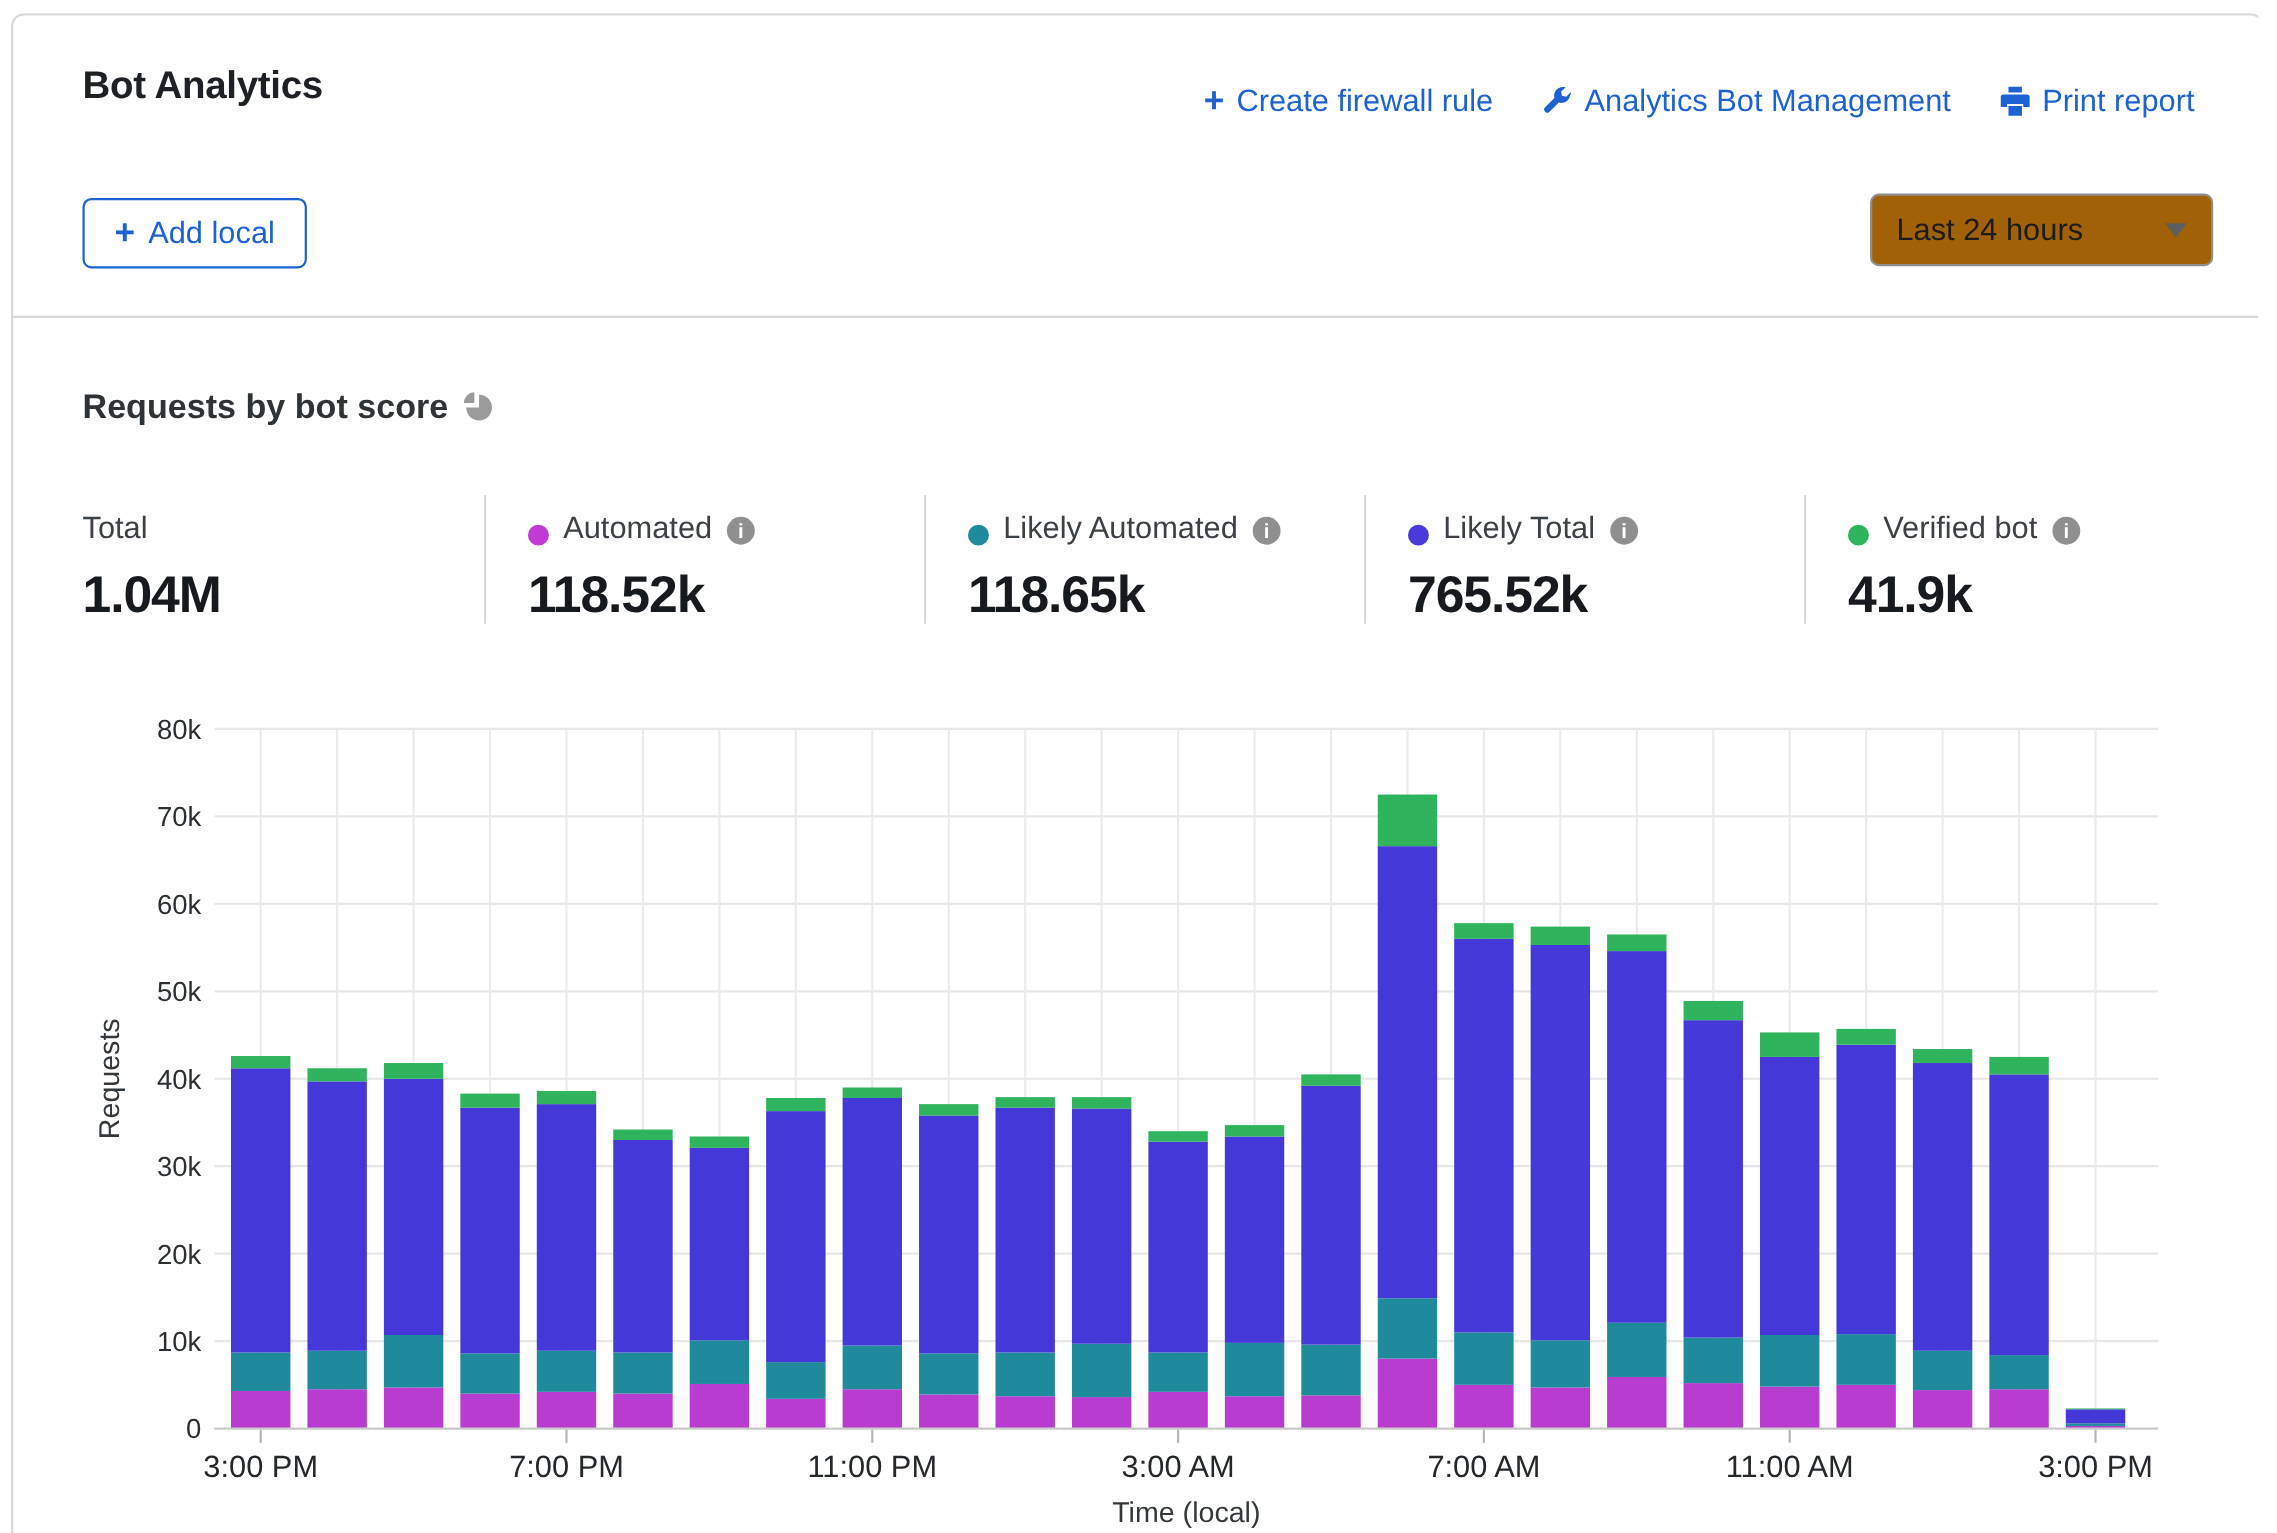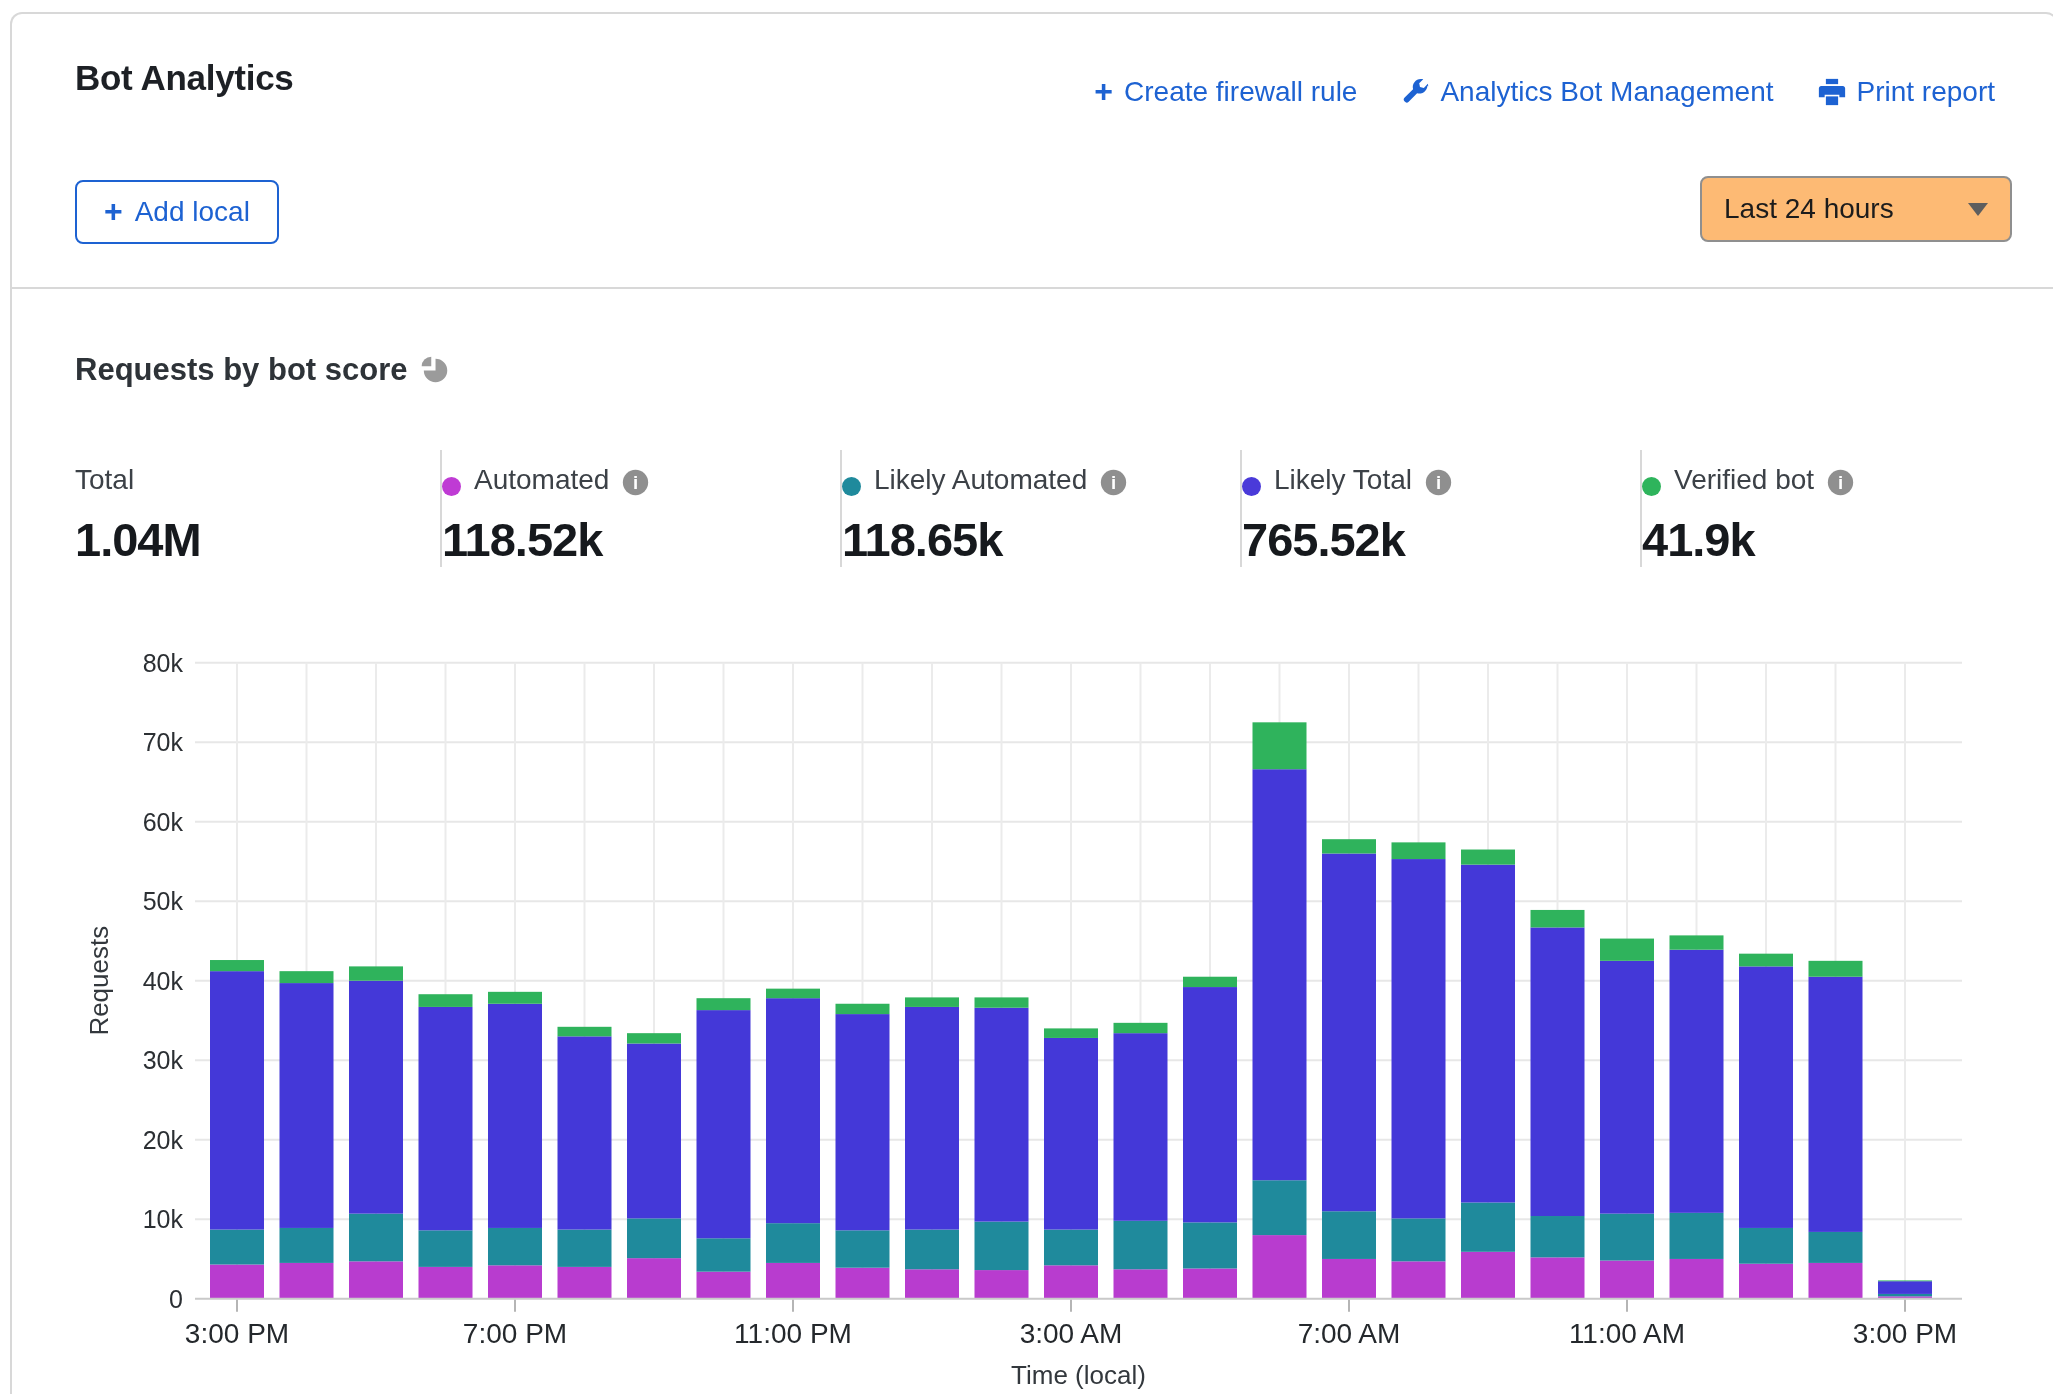--- a/index.html
+++ b/index.html
@@ -7,32 +7,32 @@
   .page { position:relative; width:2053px; height:1394px; background:#fff; overflow:hidden; }
   .card { position:absolute; left:10px; top:12px; width:2048px; height:1382px;
           border:2px solid #d8d8d8; border-bottom:none; border-radius:12px 12px 0 0; background:#fff; }
   .page-title { position:absolute; left:75px; top:58px; font-size:35px; font-weight:700; color:#1d2025; letter-spacing:-0.3px; }
   .header-links { position:absolute; right:58px; top:76px; display:flex; gap:44px; align-items:center; }
   .hlink { display:flex; align-items:center; gap:11px; color:#1d62d2; font-size:28px; font-weight:500; cursor:pointer; white-space:nowrap; }
   .plus-glyph { font-size:32px; font-weight:600; line-height:1; position:relative; top:-1px; }
   .add-filter { position:absolute; left:75px; top:180px; height:64px; padding:0 27px; background:#fff;
                 border:2px solid #1d62d2; border-radius:8px; color:#1d62d2; font-size:28px; font-weight:500;
                 display:flex; align-items:center; gap:12px; cursor:pointer; }
-  .time-range { position:absolute; left:1700px; top:176px; width:312px; height:66px; background:#fdba74;
+  .time-range { position:absolute; left:1700px; top:176px; width:312px; height:66px; background:#a16207;
                 border:2px solid #8f8f8f; border-radius:8px; display:flex; align-items:center;
                 justify-content:space-between; padding:0 22px; font-size:28px; color:#1c1c1c; cursor:pointer; }
   .caret { width:0; height:0; border-left:10px solid transparent; border-right:10px solid transparent;
            border-top:13px solid #5e5e5e; }
   .header-divider { position:absolute; left:10px; top:287px; width:2048px; height:2px; background:#d8d8d8; }
   .section-title-row { position:absolute; left:75px; top:352px; display:flex; align-items:center; gap:12px; }
   .section-title { font-size:31px; font-weight:700; color:#2e3338; }
   .stats-row { position:absolute; left:75px; top:450px; display:flex; }
   .stat { width:400px; padding-top:12px; }
   .stat:first-child { width:365px; }
-  .stat + .stat { border-left:2px solid #d8d8d8; }
+  .stat + .stat { border-left:2px solid #d8d8d8; padding-left:38px; }
   .stat-label-row { display:flex; align-items:flex-end; gap:13px; height:34px; }
   .legend-dot { width:19px; height:19px; border-radius:50%; flex:0 0 auto; }
   .stat-label { font-size:28px; color:#3c4147; }
   .stat-value { margin-top:16px; font-size:47px; font-weight:700; color:#16191d; letter-spacing:-1px; }
   .chart-wrap { position:absolute; left:0; top:640px; width:2070px; height:754px; }
   svg text { font-family:"Liberation Sans", sans-serif; }
 </style>
 </head>
 <body>
 

